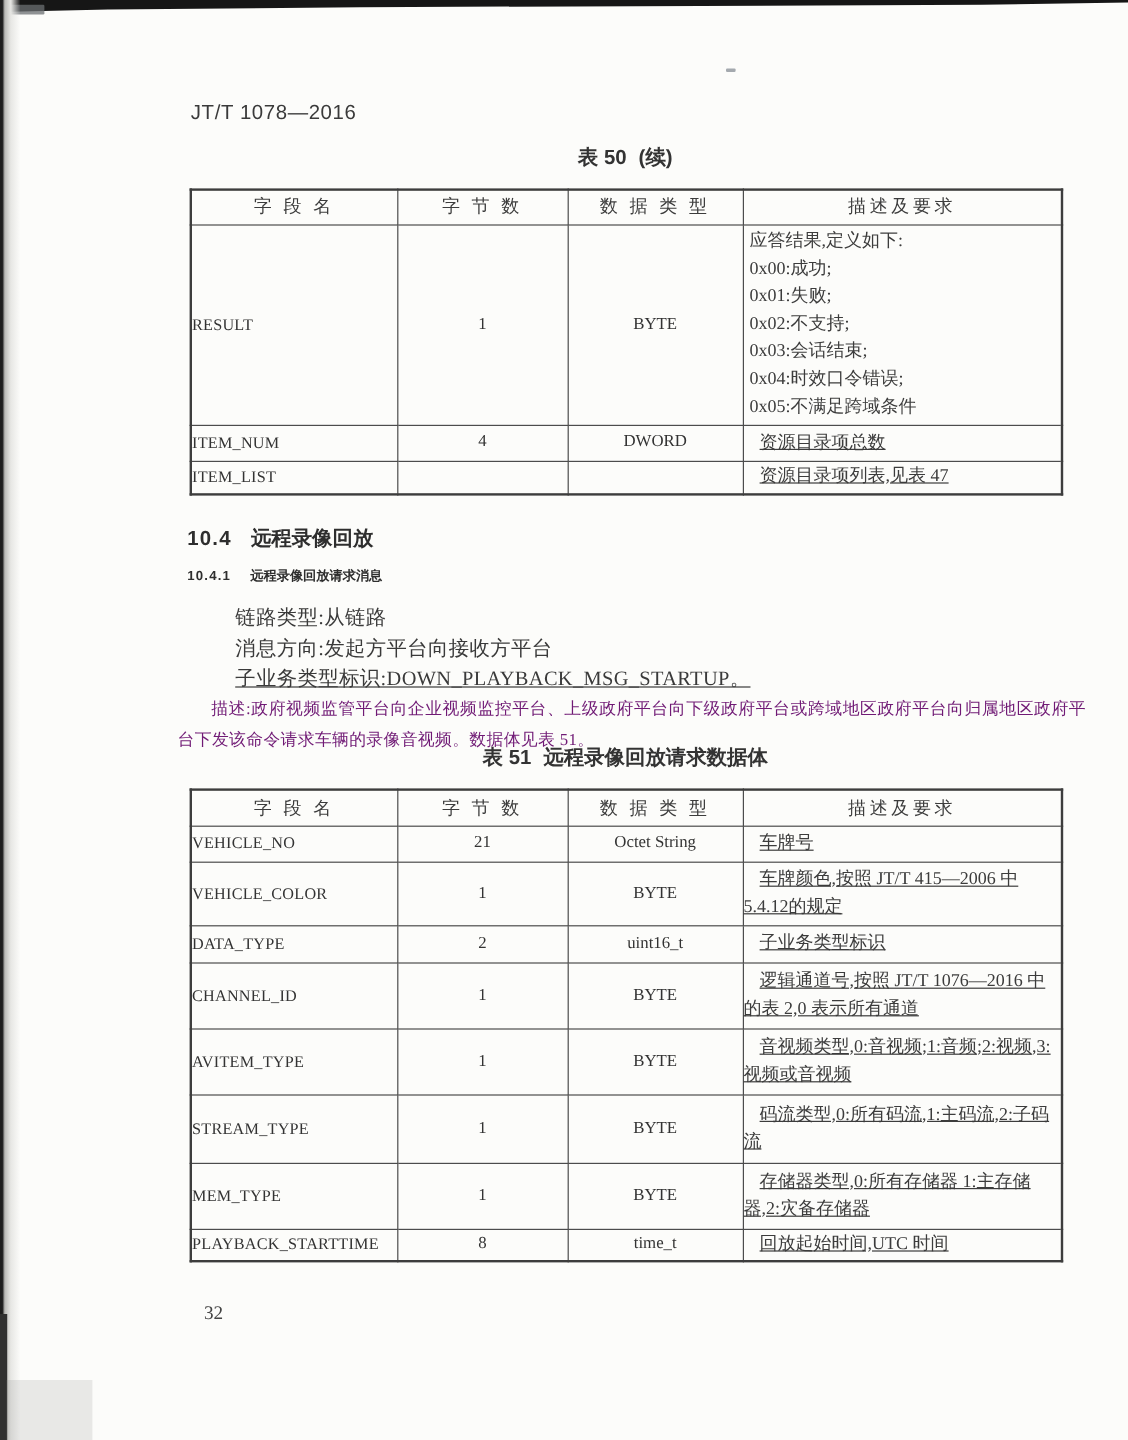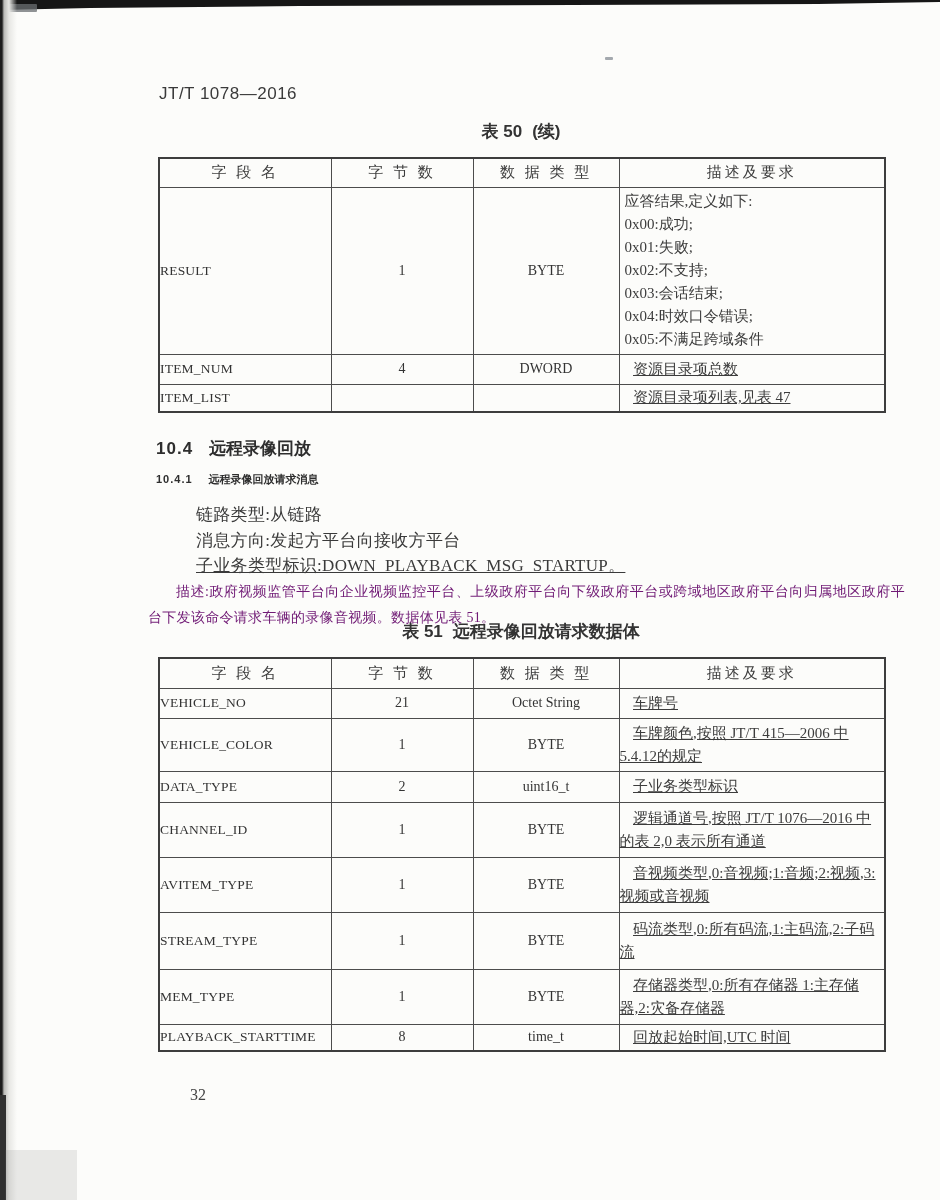--- a/index.html
+++ b/index.html
@@ -44,21 +44,21 @@
   .h-section{font-family:"Liberation Sans",sans-serif;font-weight:bold;color:#2e2e2e;}
   .h104{left:156px;top:437px;font-size:17px;}
   .h1041{left:156px;top:472px;font-size:11px;}
   .h-section .no{margin-right:16px;letter-spacing:1px;}
 
   .bodyline{left:196px;font-size:17px;color:#3a3a3a;letter-spacing:.3px;}
   .bl1{top:503px;} .bl2{top:529px;} .bl3{top:554px;text-decoration:underline;}
   .para{left:148px;top:579px;width:757px;font-size:14px;line-height:26px;text-align:justify;
     text-indent:2em;color:#701a75;letter-spacing:.3px;}
 
-  .page-no{left:190px;top:1086px;font-size:16px;color:#444;}
+  .page-no{left:170px;top:1086px;font-size:16px;color:#444;}
 </style>
 </head>
 <body>
 
 <div class="abs band-top"></div>
 <div class="abs band-step"></div>
 <div class="abs edge-left"></div>
 <div class="abs edge-left-btm"></div>
 <div class="abs haze-btm"></div>
 <div class="abs speck"></div>

